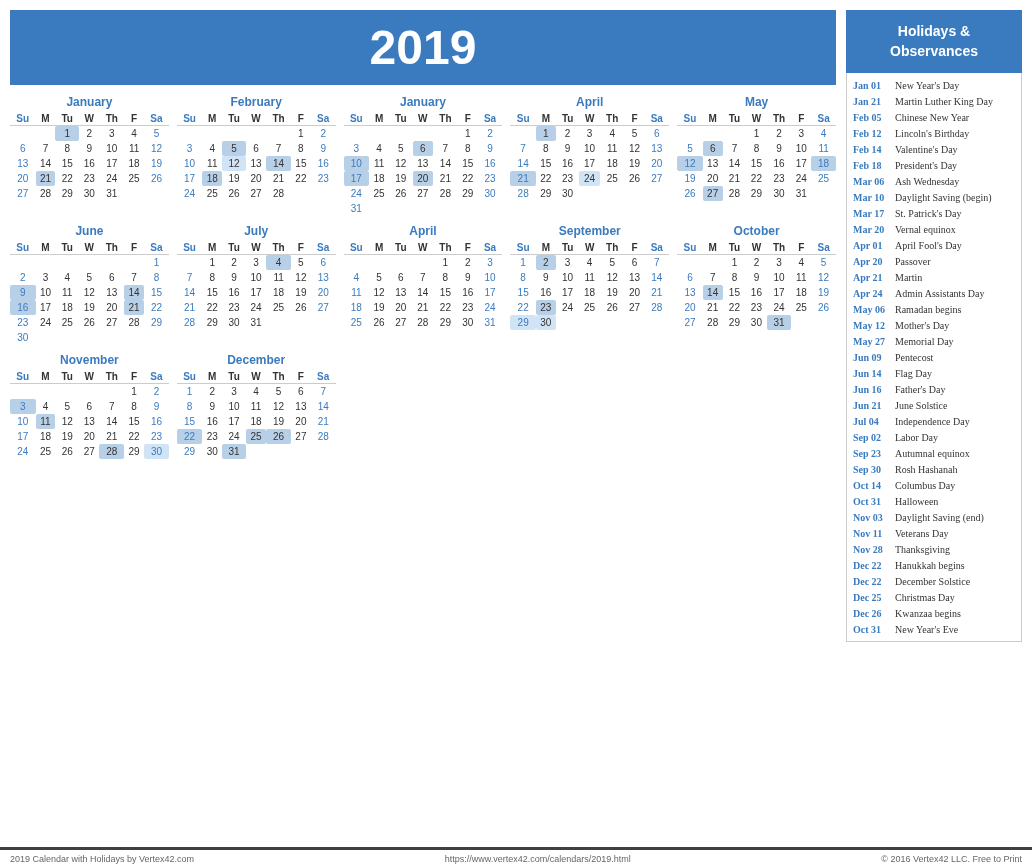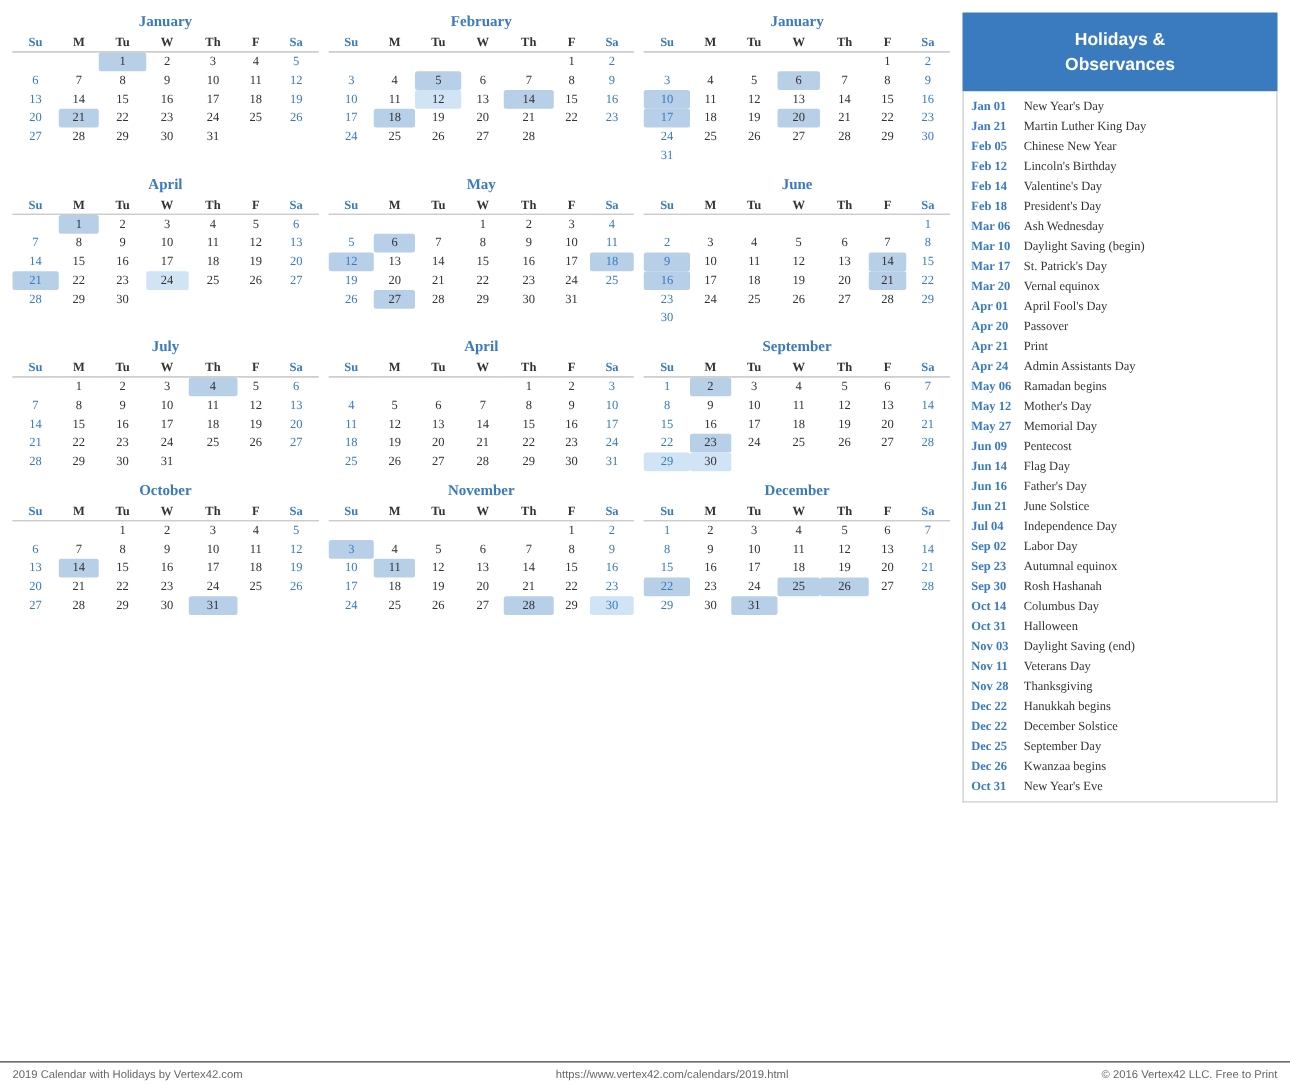--- a/index.html
+++ b/index.html
@@ -24,23 +24,22 @@
       background: #3a7bbf;
       color: white;
       text-align: center;
       font-size: 48px;
       font-weight: bold;
       padding: 10px 0;
       margin-bottom: 10px;
     }
     .months-grid {
       display: grid;
-      grid-template-columns: repeat(3, 1fr);
+      grid-template-columns: repeat(5, 1fr);
       gap: 8px;
-      font-family: Liberation Serif, serif;
     }
     .month-block {
       font-size: 11px;
     }
     .month-title {
       text-align: center;
       font-weight: bold;
       color: #3a7bbf;
       font-size: 12px;
       margin-bottom: 3px;
@@ -70,21 +69,21 @@
     .month-table td.sat { color: #3a7bbf; }
     .month-table td.holiday {
       background: #b8cfe8;
       border-radius: 2px;
     }
     .month-table td.highlight {
       background: #d0e4f5;
       border-radius: 2px;
     }
     .sidebar {
-      width: 252px;
+      width: 176px;
       flex-shrink: 0;
     }
     .sidebar-header {
       background: #3a7bbf;
       color: white;
       text-align: center;
       font-size: 14px;
       font-weight: bold;
       padding: 12px 8px;
       line-height: 1.4;
@@ -110,28 +109,31 @@
     }
     .holiday-name {
       color: #333;
     }
     .footer {
       display: flex;
       justify-content: space-between;
       font-size: 9px;
       color: #666;
       padding: 4px 10px;
-      border-top: 1px solid #404040;
+      border-top: 3px solid #404040;
     }
   </style>
 </head>
 <body>
 
 <div class="main-container">
   <div class="calendar-section">
+    <div class="year-header">
+      <span>2019</span>
+    </div>
     <div class="months-grid">
 
       <div class="month-block">
         <div class="month-title">January</div>
         <table class="month-table">
           <thead>
               <tr>
             <th class="sun-col">Su</th>
                 <th>M</th>
                 <th>Tu</th>
@@ -962,21 +964,21 @@
         <div class="holiday-item">
           <span class="holiday-date">Apr 01</span>
           <span class="holiday-name">April Fool's Day</span>
         </div>
         <div class="holiday-item">
           <span class="holiday-date">Apr 20</span>
           <span class="holiday-name">Passover</span>
         </div>
         <div class="holiday-item">
           <span class="holiday-date">Apr 21</span>
-          <span class="holiday-name">Print</span>
+          <span class="holiday-name">Martin</span>
         </div>
         <div class="holiday-item">
           <span class="holiday-date">Apr 24</span>
           <span class="holiday-name">Admin Assistants Day</span>
         </div>
         <div class="holiday-item">
           <span class="holiday-date">May 06</span>
           <span class="holiday-name">Ramadan begins</span>
         </div>
         <div class="holiday-item">
@@ -1042,21 +1044,21 @@
         <div class="holiday-item">
           <span class="holiday-date">Dec 22</span>
           <span class="holiday-name">Hanukkah begins</span>
         </div>
         <div class="holiday-item">
           <span class="holiday-date">Dec 22</span>
           <span class="holiday-name">December Solstice</span>
         </div>
         <div class="holiday-item">
           <span class="holiday-date">Dec 25</span>
-          <span class="holiday-name">September Day</span>
+          <span class="holiday-name">Christmas Day</span>
         </div>
         <div class="holiday-item">
           <span class="holiday-date">Dec 26</span>
           <span class="holiday-name">Kwanzaa begins</span>
         </div>
         <div class="holiday-item">
           <span class="holiday-date">Oct 31</span>
           <span class="holiday-name">New Year's Eve</span>
         </div>
       </div>

